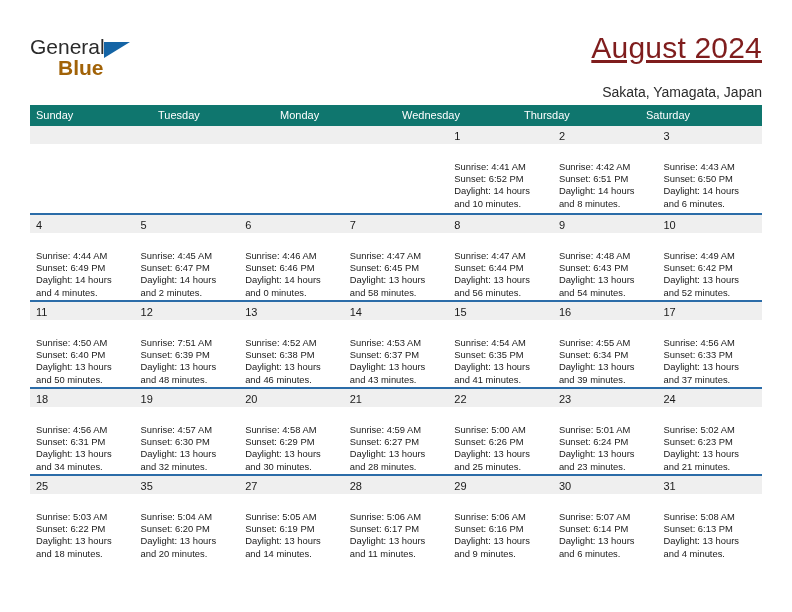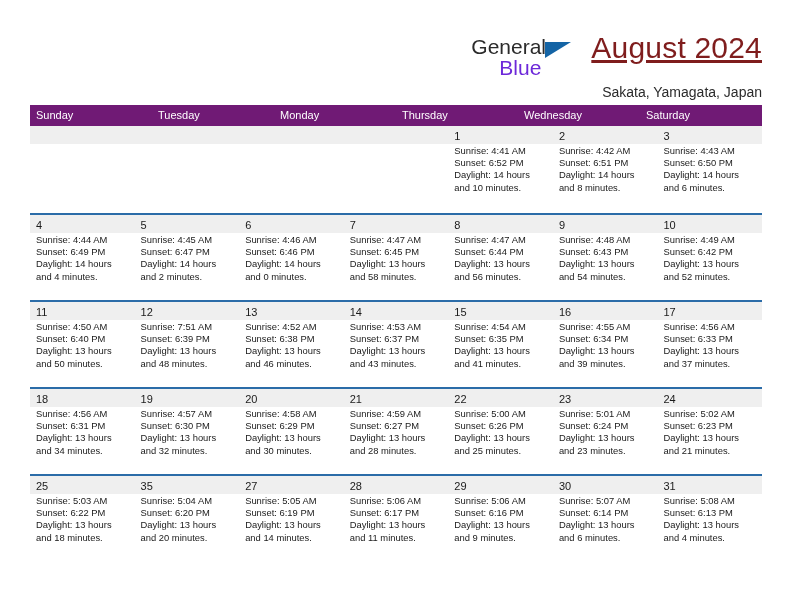--- a/index.html
+++ b/index.html
@@ -25,41 +25,41 @@
 
   
   .header {
     position: absolute;
     left: 30px;
     top: 30px;
     width: 732px;
     height: 72px;
     display: flex;
     align-items: flex-start;
-    justify-content: flex-end;
+    justify-content: space-between;
   }
 
   .brand {
     position: relative;
     width: 120px;
     height: 56px;
     padding-top: 6px;
   }
   .brand-general {
     font-size: 21px;
     color: #2b2b2b;
     letter-spacing: 0px;
     line-height: 22px;
     font-weight: 400;
   }
   .brand-blue {
     font-size: 21px;
-    color: #6d28d9;
+    color: #a16207;
     line-height: 22px;
-    font-weight: 400;
+    font-weight: 700;
     padding-left: 28px;
     display: block;
     margin-top: -1px;
   }
   .brand-triangle {
     position: absolute;
     left: 74px;
     top: 12px;
     width: 0;
     height: 0;
@@ -90,21 +90,21 @@
   
   .calendar {
     position: absolute;
     left: 30px;
     top: 105px;
     width: 732px;
   }
 
   .weekday-row {
     display: flex;
-    background: #701a75;
+    background: #0f766e;
     height: 21px;
   }
   .weekday {
     flex: 1 1 0;
     color: #ffffff;
     font-size: 11px;
     line-height: 21px;
     padding-left: 6px;
     box-sizing: border-box;
     white-space: nowrap;
@@ -138,21 +138,21 @@
     box-sizing: border-box;
     padding-left: 6px;
   }
   .daynum {
     font-size: 11px;
     line-height: 18px;
     color: #1a1a1a;
   }
 
   .day-body {
-    padding: 1px 6px 0 6px;
+    padding: 17px 6px 0 6px;
     box-sizing: border-box;
   }
   .day-body div {
     font-size: 9.4px;
     line-height: 12.2px;
     color: #1a1a1a;
     white-space: nowrap;
   }
 </style>
 </head>
@@ -174,22 +174,22 @@
     </div>
 
   </div>
 
   <div class="calendar">
 
     <div class="weekday-row">
       <div class="weekday">Sunday</div>
       <div class="weekday">Tuesday</div>
       <div class="weekday">Monday</div>
+      <div class="weekday">Wednesday</div>
       <div class="weekday">Thursday</div>
-      <div class="weekday">Wednesday</div>
       <div class="weekday">Saturday</div>
     </div>
 
     <div class="week-row first">
       <div class="day-cell empty">
         <div class="daynum-band"><span class="daynum"></span></div>
         <div class="day-body">
           <div></div>
           <div></div>
           <div></div>

